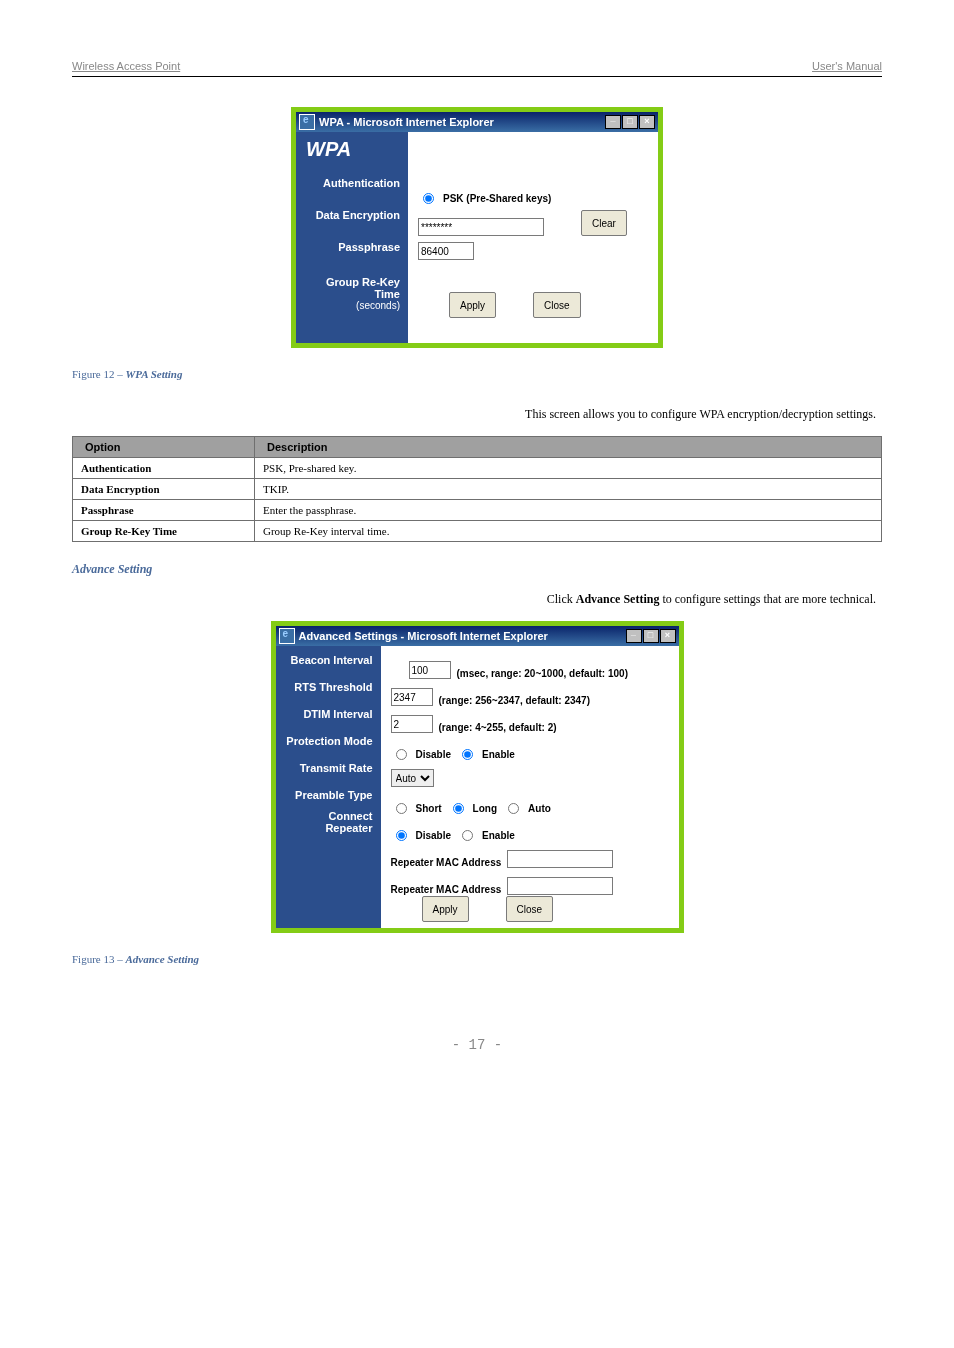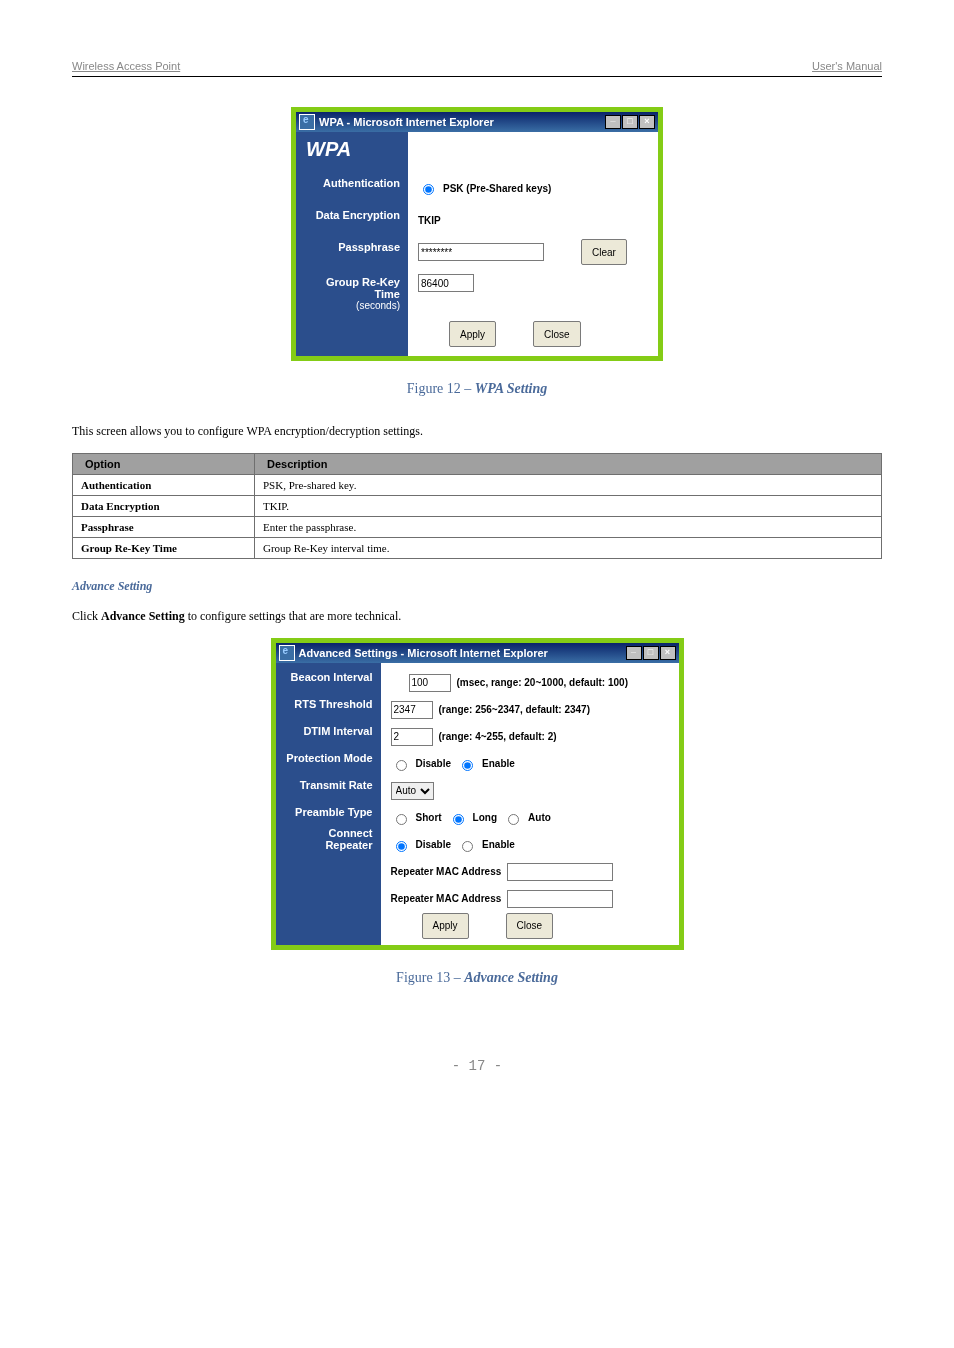--- a/index.html
+++ b/index.html
@@ -86,21 +86,21 @@
     font-size: 11px;
   }
   .lbl.tall { height: 44px; align-items: flex-start; padding-top:4px; flex-direction:column; align-items:flex-end;}
   .lbl.tall .sub { font-weight:normal; font-size:10px; }
   .win-adv .lbl { height: 27px; }
 
   .wpa-title {
     color:#fff; font-size:20px; font-weight:bold; font-style:italic;
     padding: 6px 0 6px 10px;
   }
-  .ctl { height: 32px; display:flex; align-items:center; gap:6px; font-size:10px;}
+  .ctl { height: 32px; display:flex; align-items:flex-end; gap:6px; font-size:10px;}
   .win-adv .ctl { height: 27px; }
   input.tx {
     font-family: inherit; font-size: 10px;
     border: 1px solid #7a7a7a;
     background:#fff;
     padding:1px 2px;
     height: 14px;
   }
   .btn {
     font-family: inherit; font-size: 10px;
@@ -113,28 +113,27 @@
   }
   select.sel {
     font-family: inherit; font-size:10px;
     border:1px solid #7a7a7a;
     height:18px;
   }
   .radio { width:11px;height:11px; }
   .bold { font-weight:bold; }
 
   .caption {
-    text-align:center;
-    font-size: 14px;
+    font-size: 11px;
     color:#4a6a9a;
     margin-bottom: 26px;
   }
   .b { font-weight: bold; }
   .i { font-style: italic; }
-  .para { font-size: 12px; margin: 14px 0; line-height: 1.35; }
+  .para { font-size: 12px; margin: 14px 6px; line-height: 1.35; text-align: right; }
   .subhead {
     font-style: italic;
     font-weight: bold;
     color: #4a6a9a;
     font-size: 12px;
     margin: 20px 0 10px 0;
   }
 
   table.doc-table {
     border-collapse: collapse;
@@ -193,23 +192,20 @@
           <span>Group Re-Key Time</span>
           <span class="sub">(seconds)</span>
         </div>
         <div class="lbl"></div>
       </div>
       <div class="content-col">
         <div style="height:34px"></div>
         <div class="ctl">
           <input type="radio" class="radio" checked="" style="">
           <span class="bold">PSK (Pre-Shared keys)</span>
-        </div>
-        <div class="ctl">
-          <span class="bold">TKIP</span>
         </div>
         <div class="ctl">
           <input class="tx" style="width: 120px;" value="********">
           <button class="btn">Clear</button>
         </div>
         <div class="ctl" style="height:44px; align-items:flex-start; padding-top:6px;">
           <input class="tx" style="width: 50px;" value="86400">
         </div>
         <div class="ctl">
           <button class="btn">Apply</button>

